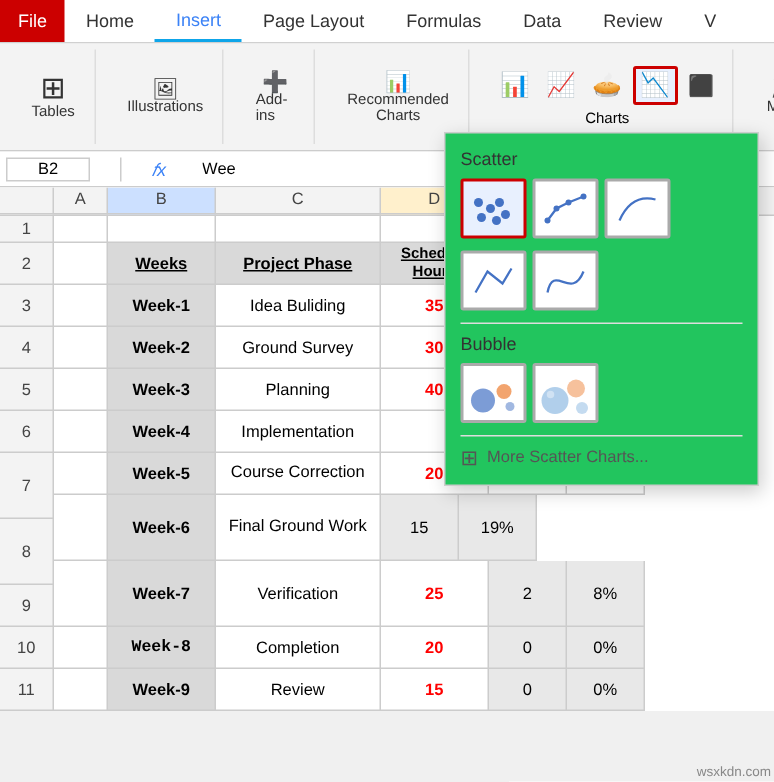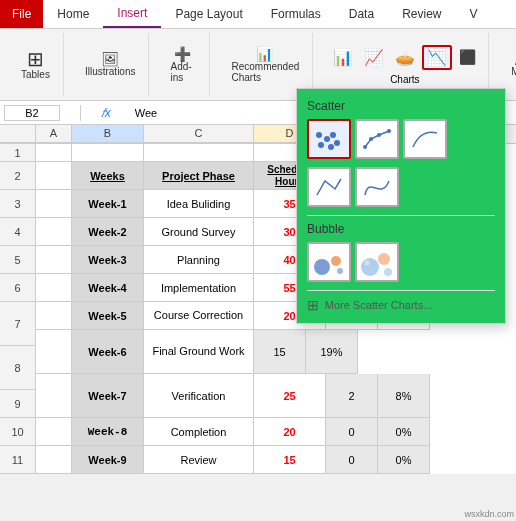--- a/index.html
+++ b/index.html
@@ -53,21 +53,21 @@
     .wsxkdn { position: absolute; bottom: 2px; right: 2px; font-size: 9px; color: #888; }
   </style>
 </head>
 <body>
 
 <div style="position:relative; width:516px; height:521px; overflow:hidden;">
 
   <div class="ribbon-tabs">
     <button class="ribbon-tab" style="background:#c00; color:white; padding:6px 12px;">File</button>
     <button class="ribbon-tab">Home</button>
-    <button class="ribbon-tab active" style="color:#be185d; border-bottom:2px solid #701a75;">Insert</button>
+    <button class="ribbon-tab active" style="color:#3b82f6; border-bottom:2px solid #0ea5e9;">Insert</button>
     <button class="ribbon-tab">Page Layout</button>
     <button class="ribbon-tab">Formulas</button>
     <button class="ribbon-tab">Data</button>
     <button class="ribbon-tab">Review</button>
     <button class="ribbon-tab">V</button>
   </div>
 
   <div class="ribbon-content">
     <div class="ribbon-group">
       <div class="ribbon-btn">
@@ -83,21 +83,21 @@
     </div>
     <div class="ribbon-group">
       <div class="ribbon-btn">
         <span class="icon icon-sm">➕</span>
         <span style="font-size:10px;">Add-ins</span>
       </div>
     </div>
     <div class="ribbon-group">
       <div class="ribbon-btn" style="min-width:60px;">
         <span class="icon icon-sm">📊</span>
-        <span style="font-size:10px; ">Recommended<br>Charts</span>
+        <span style="font-size:10px; text-align:center;">Recommended<br>Charts</span>
       </div>
     </div>
     <div class="ribbon-group" style="gap:4px;">
 
       <div style="display:flex; gap:3px; align-items:center;">
         <div class="ribbon-btn" style="min-width:24px; padding:1px 3px;">
           <span style="font-size:16px;">📊</span>
         </div>
         <div class="ribbon-btn" style="min-width:24px; padding:1px 3px;">
           <span style="font-size:16px;">📈</span>
@@ -202,21 +202,20 @@
           <div class="cell" style="width:110px; height:28px; justify-content:center;">Planning</div>
           <div class="cell red-text" style="width:72px; height:28px;">40</div>
           <div class="cell" style="width:52px; height:28px;"></div>
           <div class="cell" style="width:52px; height:28px;"></div>
         </div>
 
         <div class="grid-row">
           <div class="cell" style="width:36px; height:28px;"></div>
           <div class="cell week-cell" style="width:72px; height:28px;">Week-4</div>
           <div class="cell" style="width:110px; height:28px; justify-content:center;">Implementation</div>
-          <div class="cell red-text" style="width:72px; height:28px;">55</div>
           <div class="cell" style="width:52px; height:28px;"></div>
           <div class="cell" style="width:52px; height:28px;"></div>
         </div>
 
         <div class="grid-row">
           <div class="cell" style="width:36px; height:28px;"></div>
           <div class="cell week-cell" style="width:72px; height:28px;">Week-5</div>
           <div class="cell" style="width:110px; height:28px; justify-content:center; white-space:normal; text-align:center; line-height:1.3; padding:2px;">Course Correction</div>
           <div class="cell red-text" style="width:72px; height:28px;">20</div>
           <div class="cell" style="width:52px; height:28px;"></div>

